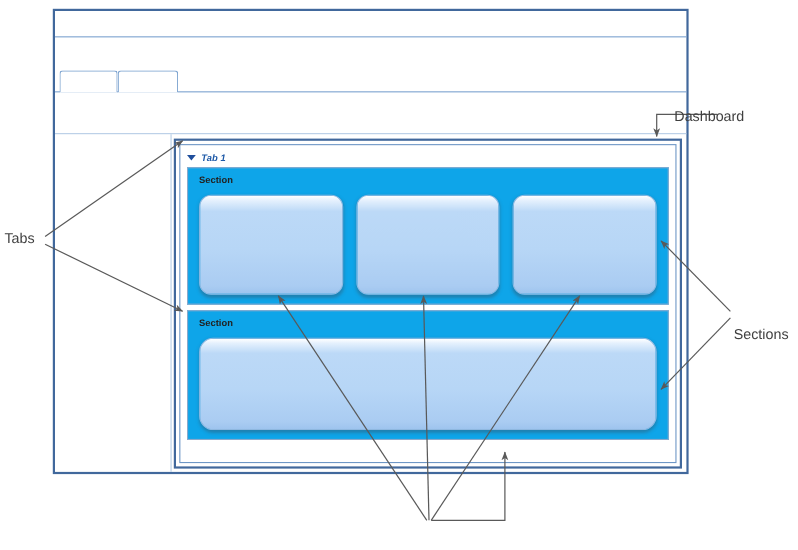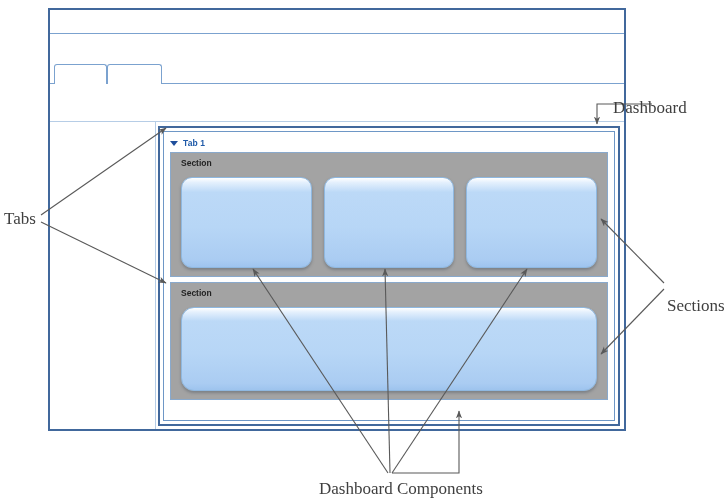--- a/index.html
+++ b/index.html
@@ -100,40 +100,41 @@
     box-sizing: border-box;
     padding: 4px 6px 6px 6px;
   }
 
   .tab-header {
     display: flex;
     align-items: center;
     gap: 5px;
     height: 14px;
     margin-bottom: 2px;
+    font-style: italic;
   }
   .tab-caret {
     width: 0; height: 0;
     border-left: 4px solid transparent;
     border-right: 4px solid transparent;
     border-top: 5px solid #1f4e9c;
     display: block;
   }
   .tab-label {
     color: #1f5aa8;
     font-size: 8.5px;
     font-weight: bold;
     letter-spacing: .1px;
     line-height: 1;
   }
 
   .section {
     border: 1px solid #89a9cc;
     box-sizing: border-box;
-    background: #a3a3a3;
+    background: #0ea5e9;
     padding: 4px 6px;
     position: relative;
   }
   #section-1 { height: 125px; margin-bottom: 5px; }
   #section-2 { height: 118px; }
   .section-title {
     font-size: 8.5px;
     font-weight: bold;
     color: #222222;
     line-height: 1;
@@ -167,24 +168,24 @@
   
   #annotations {
     position: absolute;
     left: 0; top: 0;
     width: 725px;
     height: 500px;
     pointer-events: none;
   }
   .anno-label {
     position: absolute;
-    font-size: 17px;
+    font-size: 13px;
     color: #3f3f3f;
     white-space: nowrap;
-    font-family: Liberation Serif, serif;
+    font-family: Liberation Sans, sans-serif;
   }
   #label-tabs      { left: 4px;   top: 209px; text-align: right; }
   #label-dashboard { left: 613px; top: 98px; }
   #label-sections  { left: 667px; top: 276px; margin-top: 20px; }
   #label-components{ left: 319px; top: 479px; }
 </style>
 </head>
 <body>
 
 <div id="app-window">
@@ -252,14 +253,13 @@
 
     <path d="M388,473 L253,269" fill="none" stroke="#595959" stroke-width="1.1" marker-end="url(#ah)"></path>
     <path d="M390,473 L385,269" fill="none" stroke="#595959" stroke-width="1.1" marker-end="url(#ah)"></path>
     <path d="M392,473 L527,269" fill="none" stroke="#595959" stroke-width="1.1" marker-end="url(#ah)"></path>
     <path d="M392,473 L459,473 L459,411" fill="none" stroke="#595959" stroke-width="1.1" marker-end="url(#ah)"></path>
   </svg>
 
   <div id="label-tabs" class="anno-label">Tabs</div>
   <div id="label-dashboard" class="anno-label">Dashboard</div>
   <div id="label-sections" class="anno-label">Sections</div>
-  <div id="label-components" class="anno-label">Dashboard Components</div>
 </div>
 
 </body></html>

